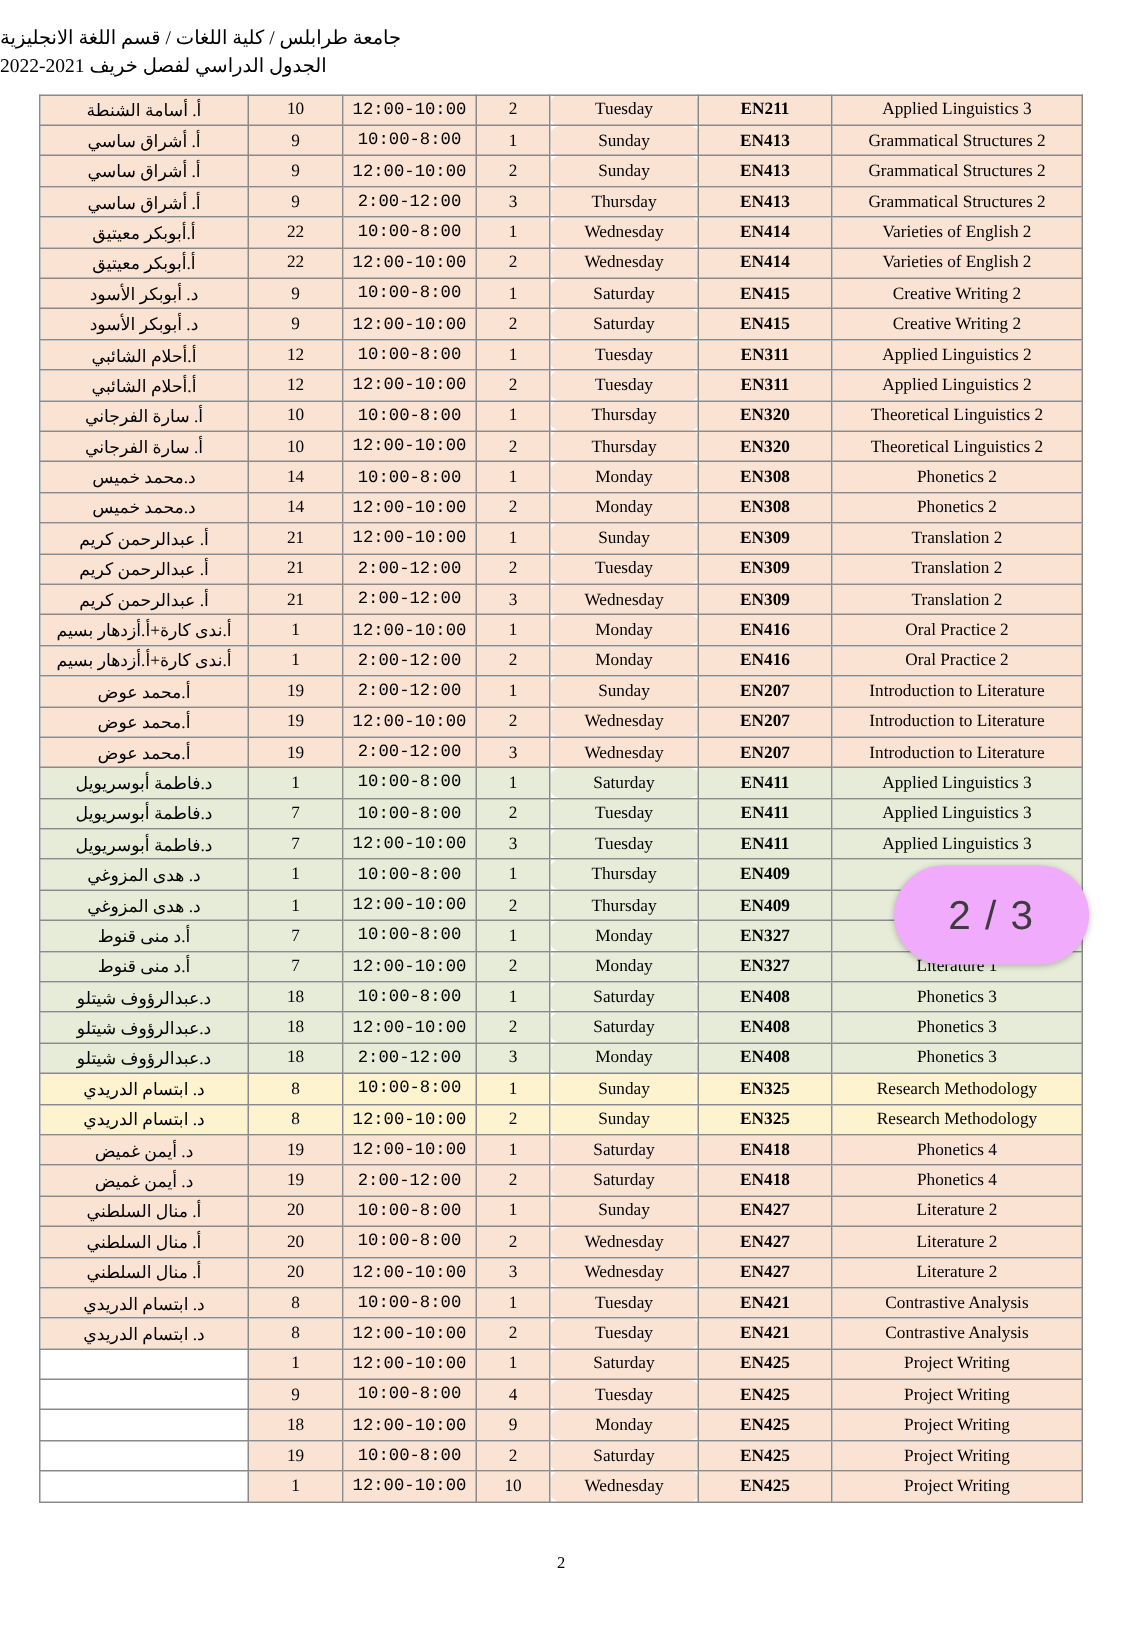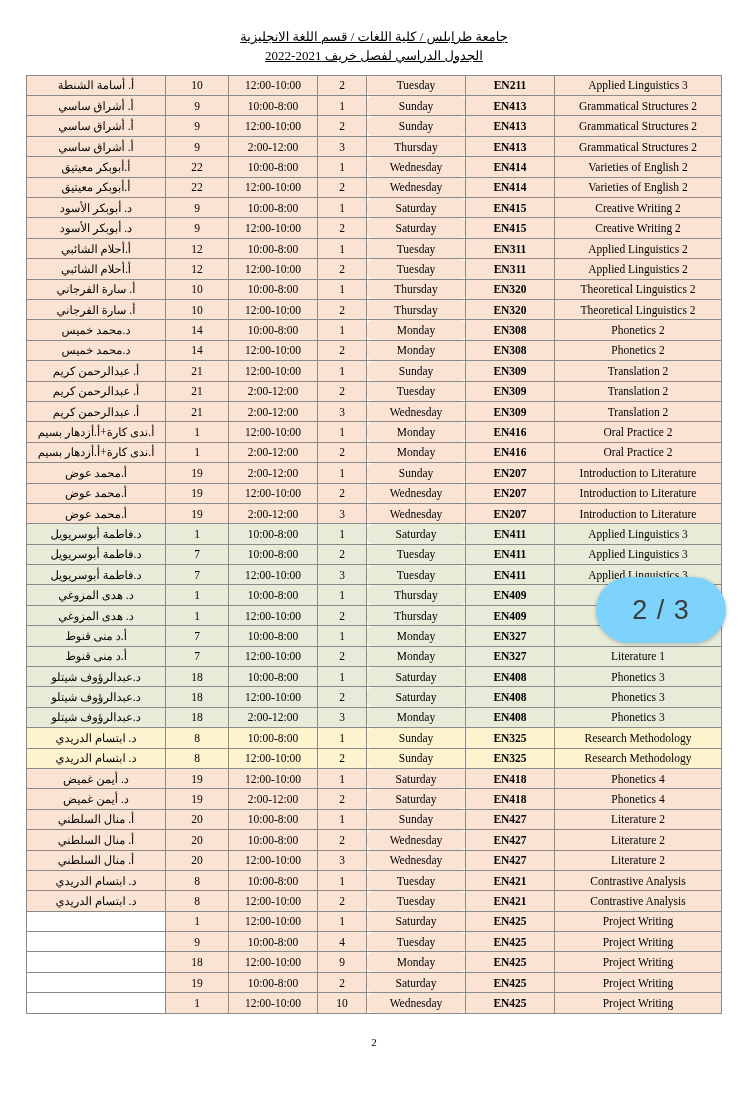--- a/index.html
+++ b/index.html
@@ -16,24 +16,23 @@
     overflow: hidden;
   }
   .page {
     width: 748px;
     height: 1100px;
     position: relative;
     box-sizing: border-box;
     padding: 0;
   }
   .doc-header {
-    text-align: center;
-    padding-top: 28px;
+    text-align: left;
+    padding-top: 16px;
     line-height: 1.45;
-    text-decoration: underline;
   }
   .doc-header .line {
     font-size: 13px;
     font-family: "Liberation Serif", serif;
     direction: rtl;
   }
   table.schedule {
     border-collapse: collapse;
     margin: 9px auto 12px auto;
     width: 694px;
@@ -55,20 +54,21 @@
     text-align: center;
     font-size: 11.5px;
   }
   td.c-hall {
     width: 56px;
     font-size: 11.5px;
   }
   td.c-time {
     width: 82px;
     font-size: 11.5px;
+    font-family: Liberation Mono, monospace;
   }
   td.c-group {
     width: 42px;
     font-size: 11.5px;
   }
   td.c-day {
     width: 92px;
     font-size: 11.5px;
     border-radius: 6px;
   }
@@ -101,21 +101,21 @@
     font-family: "Liberation Serif", serif;
   }
 
   
   .page-pill {
     position: absolute;
     right: 22px;
     top: 577px;
     width: 130px;
     height: 66px;
-    background: #7dd3fc;
+    background: #f0abfc;
     border-radius: 40px;
     box-shadow: 0 1px 4px rgba(0,0,0,0.25);
     display: flex;
     align-items: center;
     justify-content: center;
     font-family: "Liberation Sans", sans-serif;
     font-size: 27px;
     color: #3c3c3c;
     letter-spacing: 1px;
   }

